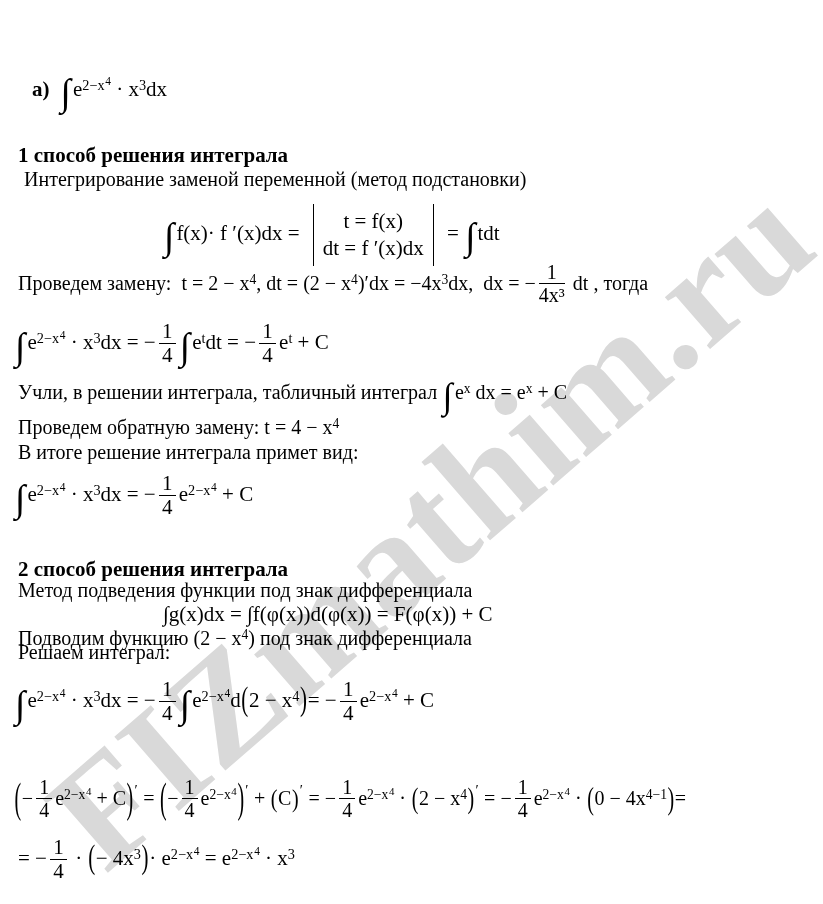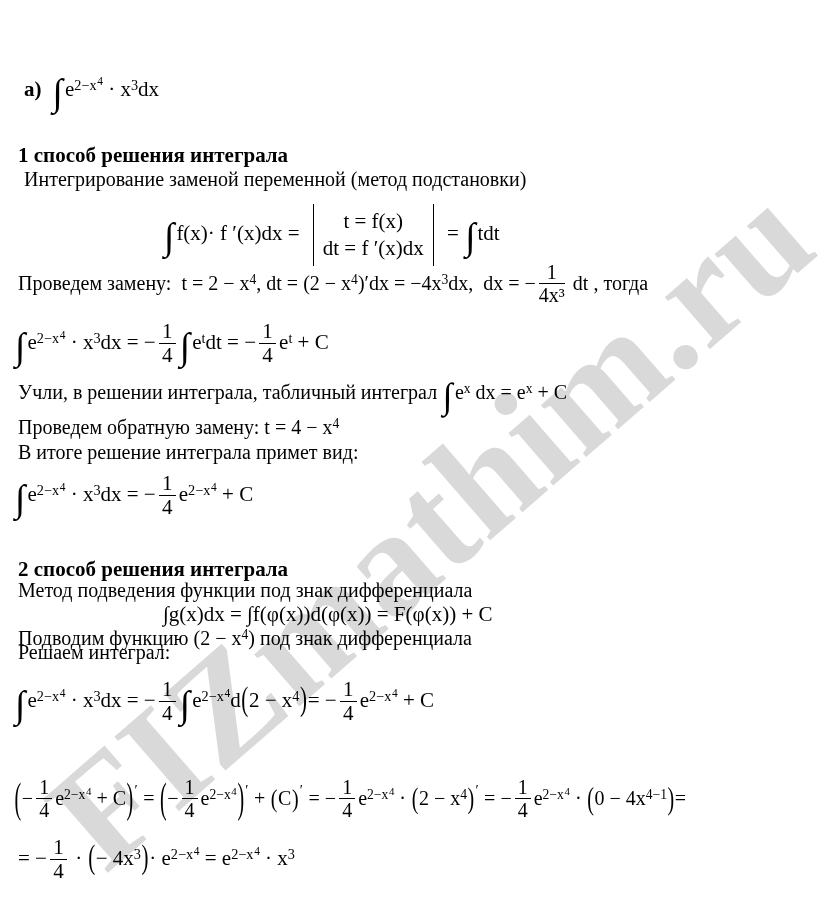--- a/index.html
+++ b/index.html
@@ -49,21 +49,21 @@
   .cases .crow { display: block; line-height: 27px; }
 </style>
 </head>
 <body style="background: rgb(255, 255, 255); color: rgb(0, 0, 0);">
 
 <div class="page">
 
   <div class="wm" style="color: rgb(217, 217, 217);">FIZmathim.ru</div>
 
 
-  <div class="blk fm" style="left:24px; top:76px">
+  <div class="blk fm" style="left:32px; top:76px">
     <span class="lbl-a">а)</span><span><span class="intg">∫</span><span>e</span><span class="sup">2−x<span class="sup2">4</span></span><span> · x</span><span class="sup">3</span><span>dx</span></span>
   </div>
 
   <div class="blk hd" style="left:18px; top:142px">1 способ решения интеграла</div>
 
   <div class="blk" style="left:24px; top:166px">Интегрирование заменой переменной (метод подстановки)</div>
 
   <div class="blk fm" style="left:163px; top:204px"><span class="intg">∫</span><span>f(x)· f ′(x)dx = </span><span class="cases"><span class="crow">t = f(x)</span><span class="crow">dt = f ′(x)dx</span></span><span> = </span><span class="intg">∫</span><span>tdt</span></div>
 
   <div class="blk" style="left:18px; top:262px"><span>Проведем замену:&nbsp; t = 2 − x</span><span class="sup">4</span><span>, dt = (2 − x</span><span class="sup">4</span><span>)′dx = −4x</span><span class="sup">3</span><span>dx,&nbsp; dx = −</span><span class="frac"><span class="num">1</span><span class="den">4x³</span></span><span> dt , тогда</span></div>

